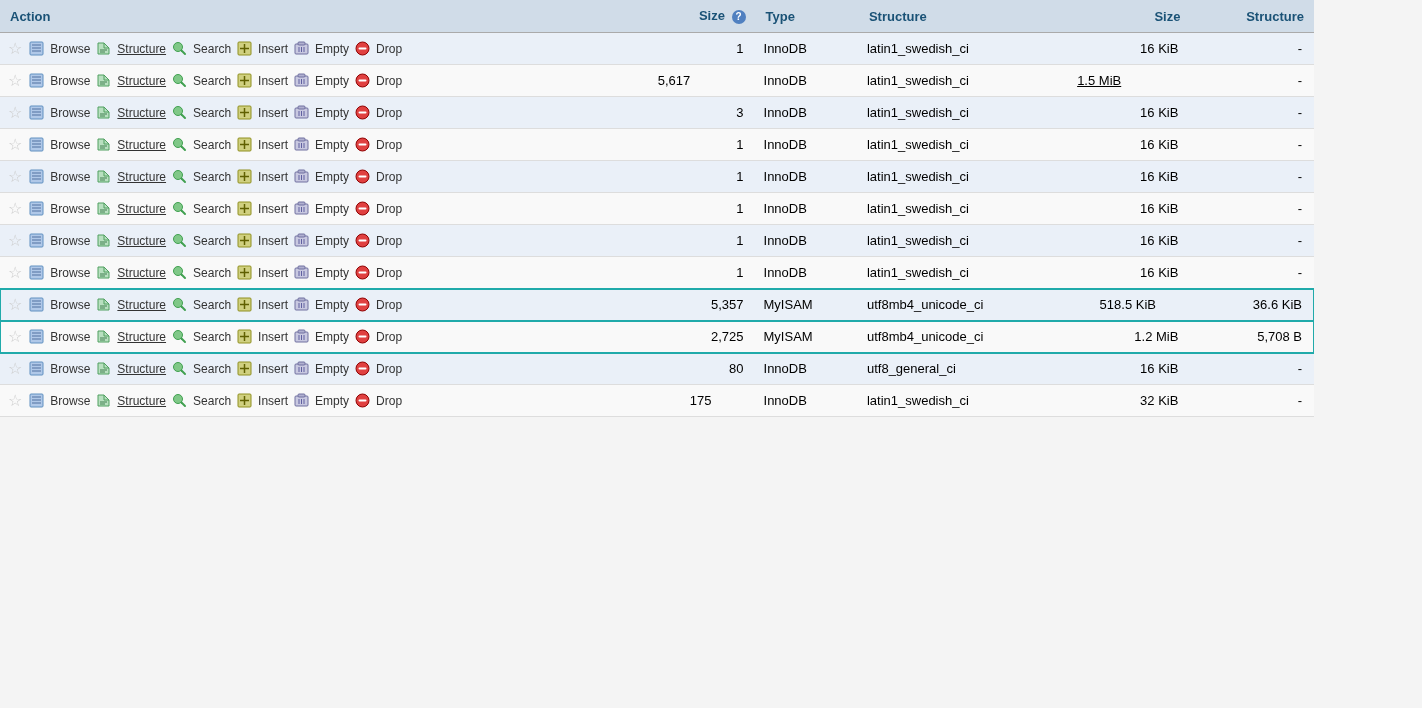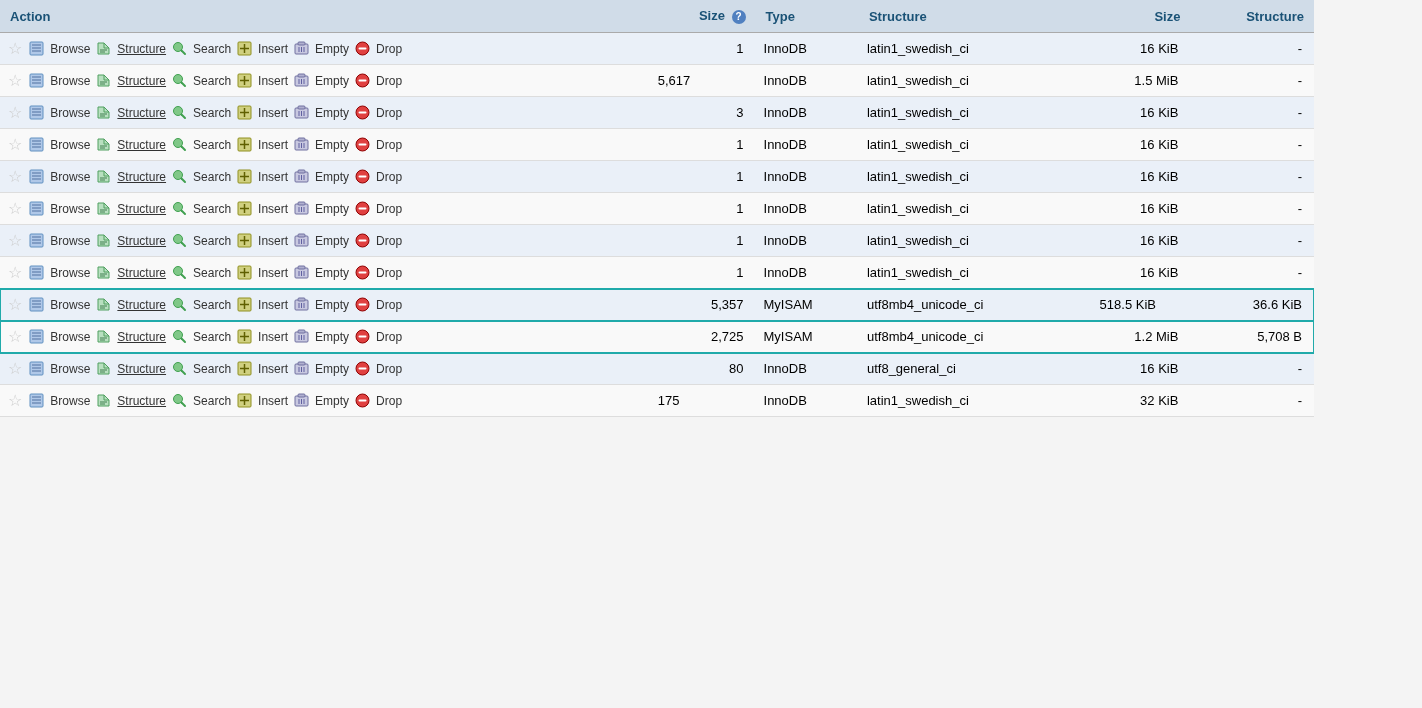--- a/index.html
+++ b/index.html
@@ -198,21 +198,21 @@
             <a class="action-link" href="#" style="font-size: 12px; color: rgb(51, 51, 51); cursor: pointer; margin-right: 3px;">Empty</a>
             <span style="display: inline-block; width: 15px; height: 15px; vertical-align: middle; margin-right: 1px; cursor: pointer;"><svg width="15" height="15" xmlns="http://www.w3.org/2000/svg">
                 <circle cx="7.5" cy="7.5" r="6.5" fill="#e04040" stroke="#900000" stroke-width="1"></circle>
                 <line x1="4.5" y1="7.5" x2="10.5" y2="7.5" stroke="#fff" stroke-width="2" stroke-linecap="round"></line>
               </svg></span>
             <a class="action-link" href="#" style="font-size: 12px; color: rgb(51, 51, 51); cursor: pointer; margin-right: 3px;">Drop</a>
           </td>
           <td style="text-align: left; padding-right: 12px;">5,617</td>
           <td>InnoDB</td>
           <td>latin1_swedish_ci</td>
-          <td style="text-align: right; padding-right: 12px;">1.5 MiB</td>
+          <td style="padding-right: 12px; text-decoration: underline;">1.5 MiB</td>
           <td style="text-align: right; padding-right: 12px;">-</td>
         </tr>
         <tr>
           <td style="display: flex; align-items: center; gap: 3px; padding-right: 4px;">
             <span class="star-icon">☆</span>
             <span style="display: inline-block; width: 15px; height: 15px; vertical-align: middle; margin-right: 1px; cursor: pointer;"><svg width="15" height="15" xmlns="http://www.w3.org/2000/svg">
                 <rect x="1" y="1" width="13" height="13" rx="1" fill="#b0c8e8" stroke="#6090c0" stroke-width="1"></rect>
                 <line x1="3" y1="4" x2="12" y2="4" stroke="#5070a0" stroke-width="1"></line>
                 <line x1="3" y1="7" x2="12" y2="7" stroke="#5070a0" stroke-width="1"></line>
                 <line x1="3" y1="10" x2="12" y2="10" stroke="#5070a0" stroke-width="1"></line>
@@ -675,21 +675,21 @@
                 <line x1="7.5" y1="6" x2="7.5" y2="11" stroke="#6060a0" stroke-width="1"></line>
                 <line x1="10" y1="6" x2="10" y2="11" stroke="#6060a0" stroke-width="1"></line>
               </svg></span>
             <a class="action-link" href="#" style="font-size: 12px; color: rgb(51, 51, 51); cursor: pointer; margin-right: 3px;">Empty</a>
             <span style="display: inline-block; width: 15px; height: 15px; vertical-align: middle; margin-right: 1px; cursor: pointer;"><svg width="15" height="15" xmlns="http://www.w3.org/2000/svg">
                 <circle cx="7.5" cy="7.5" r="6.5" fill="#e04040" stroke="#900000" stroke-width="1"></circle>
                 <line x1="4.5" y1="7.5" x2="10.5" y2="7.5" stroke="#fff" stroke-width="2" stroke-linecap="round"></line>
               </svg></span>
             <a class="action-link" href="#" style="font-size: 12px; color: rgb(51, 51, 51); cursor: pointer; margin-right: 3px;">Drop</a>
           </td>
-          <td style="text-align: left; padding-right: 12px;">175</td>
+          <td style="text-align: center; padding-right: 12px;">175</td>
           <td>InnoDB</td>
           <td>latin1_swedish_ci</td>
           <td style="text-align: right; padding-right: 12px;">32 KiB</td>
           <td style="text-align: right; padding-right: 12px;">-</td>
         </tr>
       </tbody>
   </table>
 </div>
 
 </body></html>

